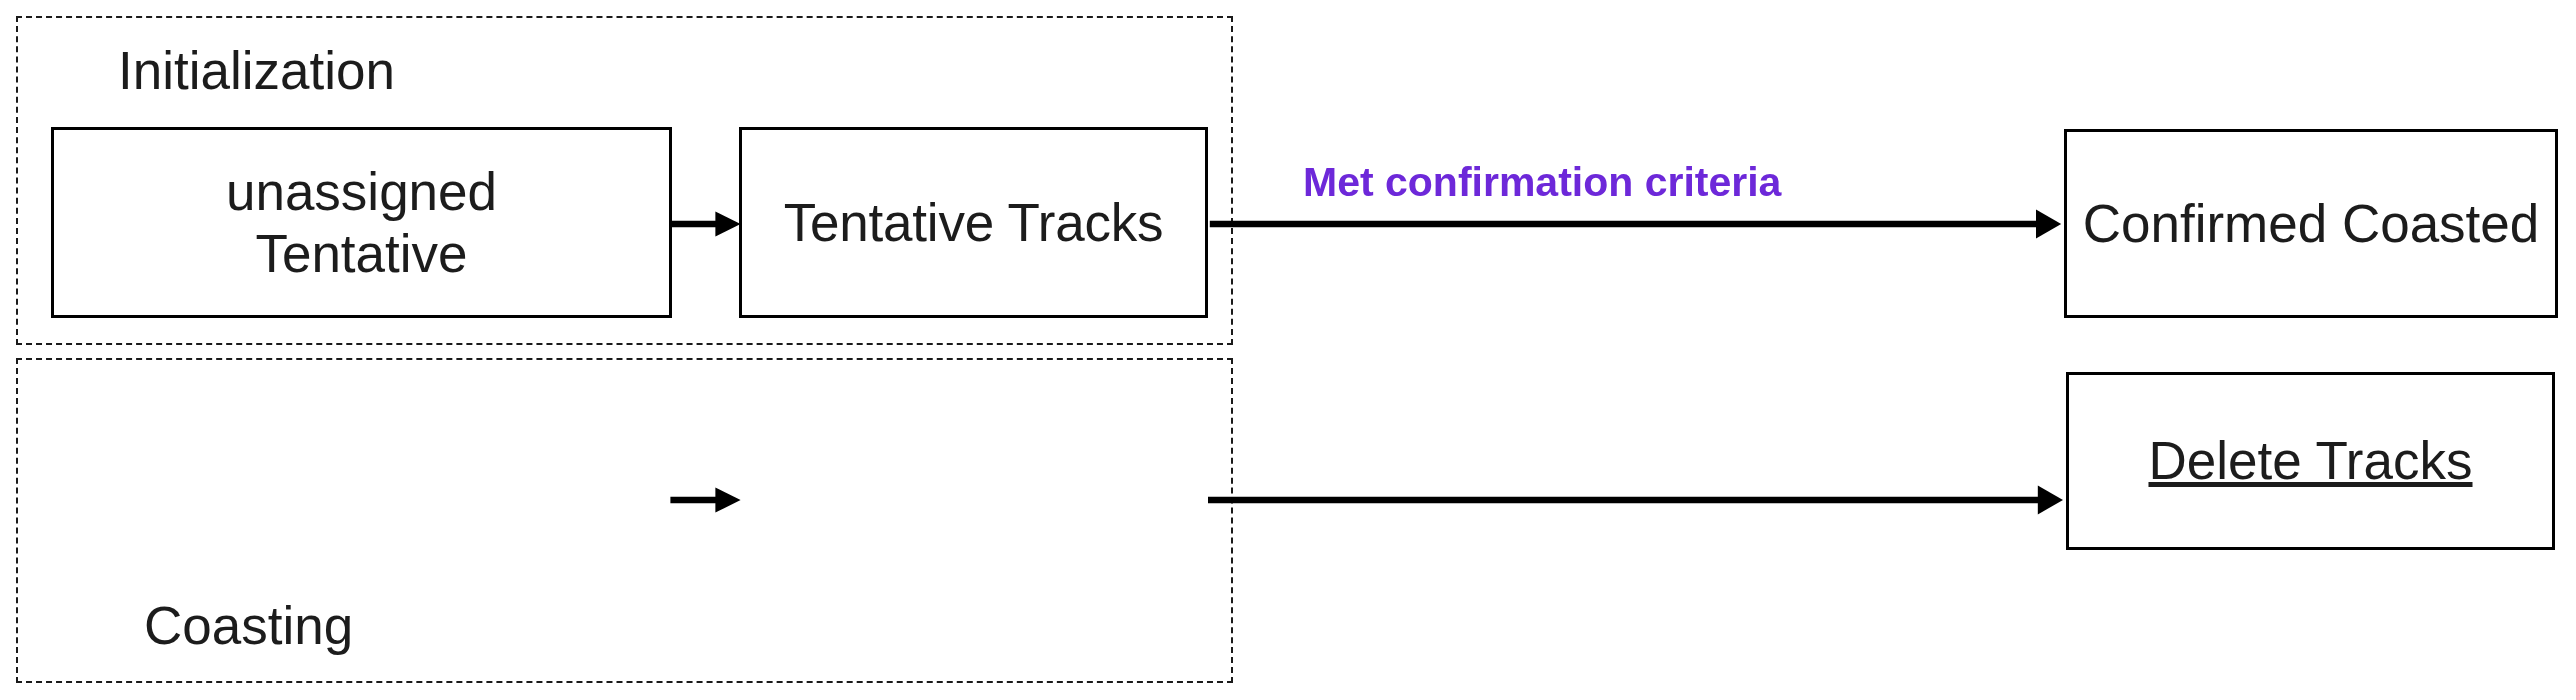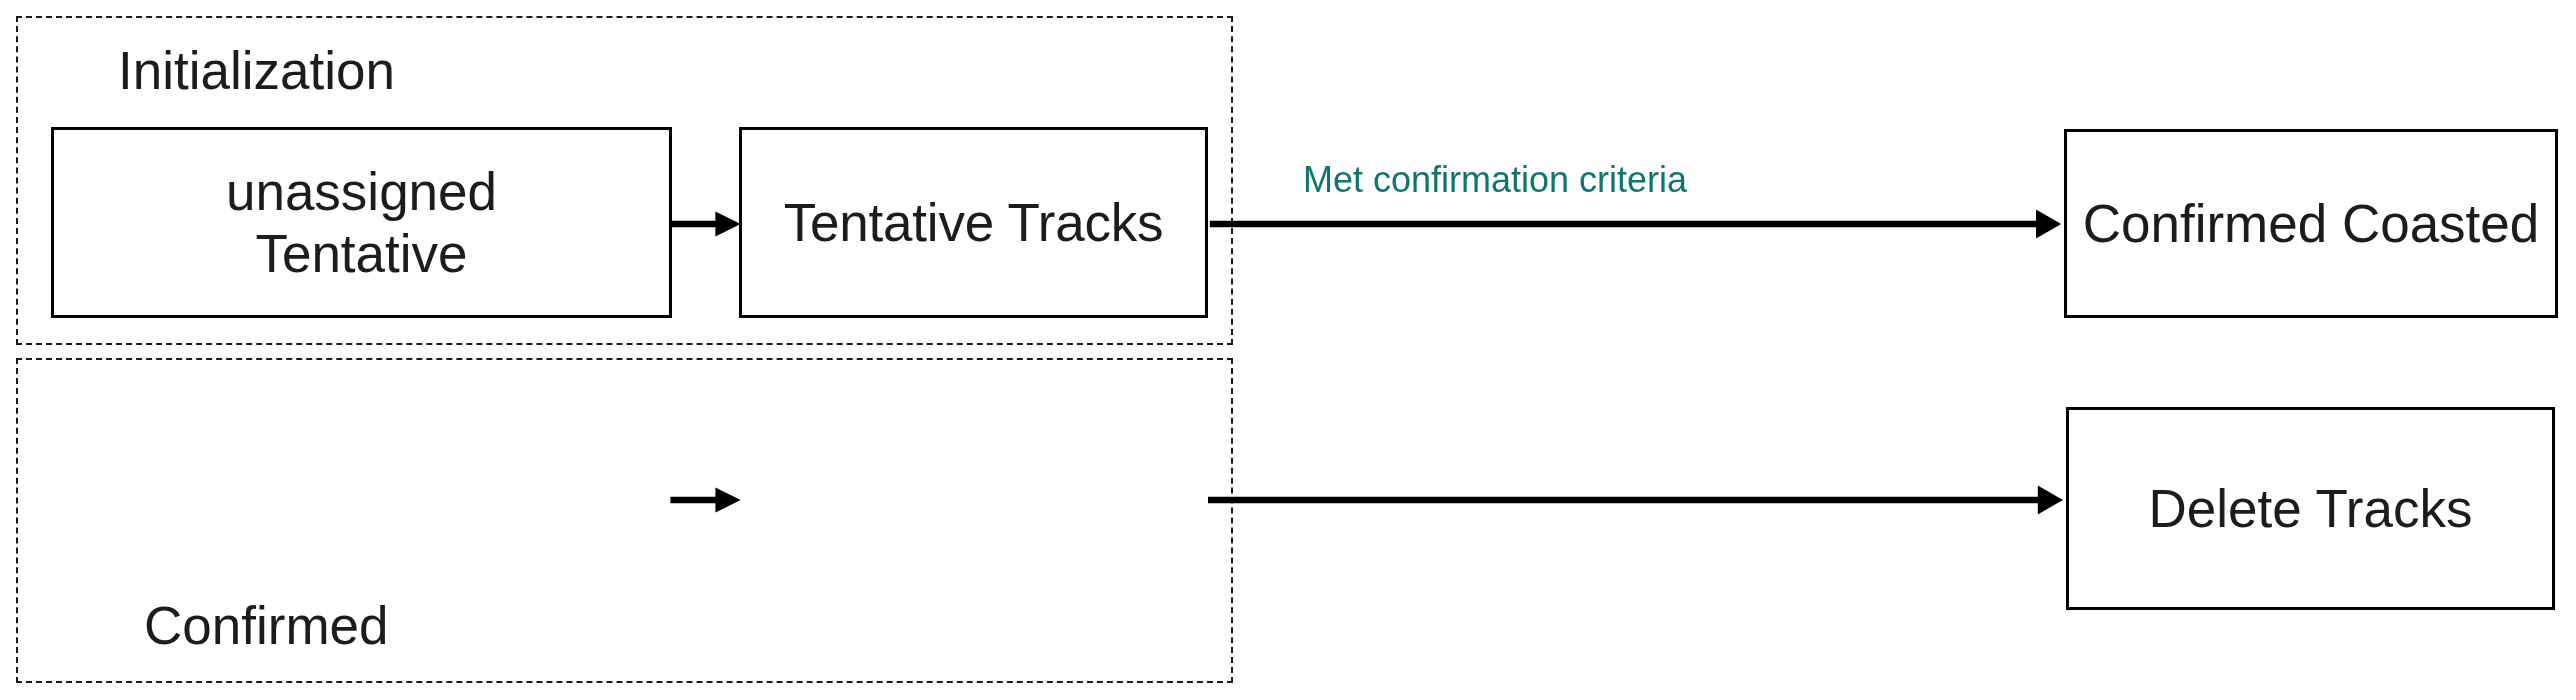--- a/index.html
+++ b/index.html
@@ -101,23 +101,24 @@
     height: 191px;
   }
   #node-coasted-tracks {
     left: 739px;
     top: 403px;
     width: 467px;
     height: 191px;
   }
   #node-delete-tracks {
     left: 2066px;
-    top: 407px;
+    top: 372px;
     width: 489px;
-    height: 203px;
+    height: 178px;
+    text-decoration: underline;
   }
 
   
   #node-tentative-tracks .node-text,
   #node-coasted-tracks .node-text {
     letter-spacing: -0.2px;
   }
 
   
   .connector {
@@ -146,44 +147,45 @@
   }
   #conn-coasted-to-delete {
     left: 1204px;
     top: 482px;
     width: 863px;
   }
 
   
   .edge-label {
     position: absolute;
-    font-size: 36px;
+    font-size: 41px;
     line-height: 1;
-    color: #0f766e;
+    color: #6d28d9;
     white-space: nowrap;
+    font-weight: bold;
   }
   #label-met-confirmation {
     left: 1303px;
     top: 162px;
   }
   #label-coasted-too-many {
     left: 1288px;
     top: 434px;
   }
 </style>
 </head>
 <body>
 
 <div id="canvas">
 
   <div id="group-initialization" class="group"></div>
   <div id="label-initialization" class="group-label">Initialization</div>
 
   <div id="group-coasting" class="group"></div>
-  <div id="label-coasting" class="group-label">Confirmed</div>
+  <div id="label-coasting" class="group-label">Coasting</div>
 
   <div id="node-unassigned-detections" class="node">
     <span class="node-text">unassigned
 Tentative</span>
   </div>
 
   <div id="node-tentative-tracks" class="node">
     <span class="node-text">Tentative Tracks</span>
   </div>
 

